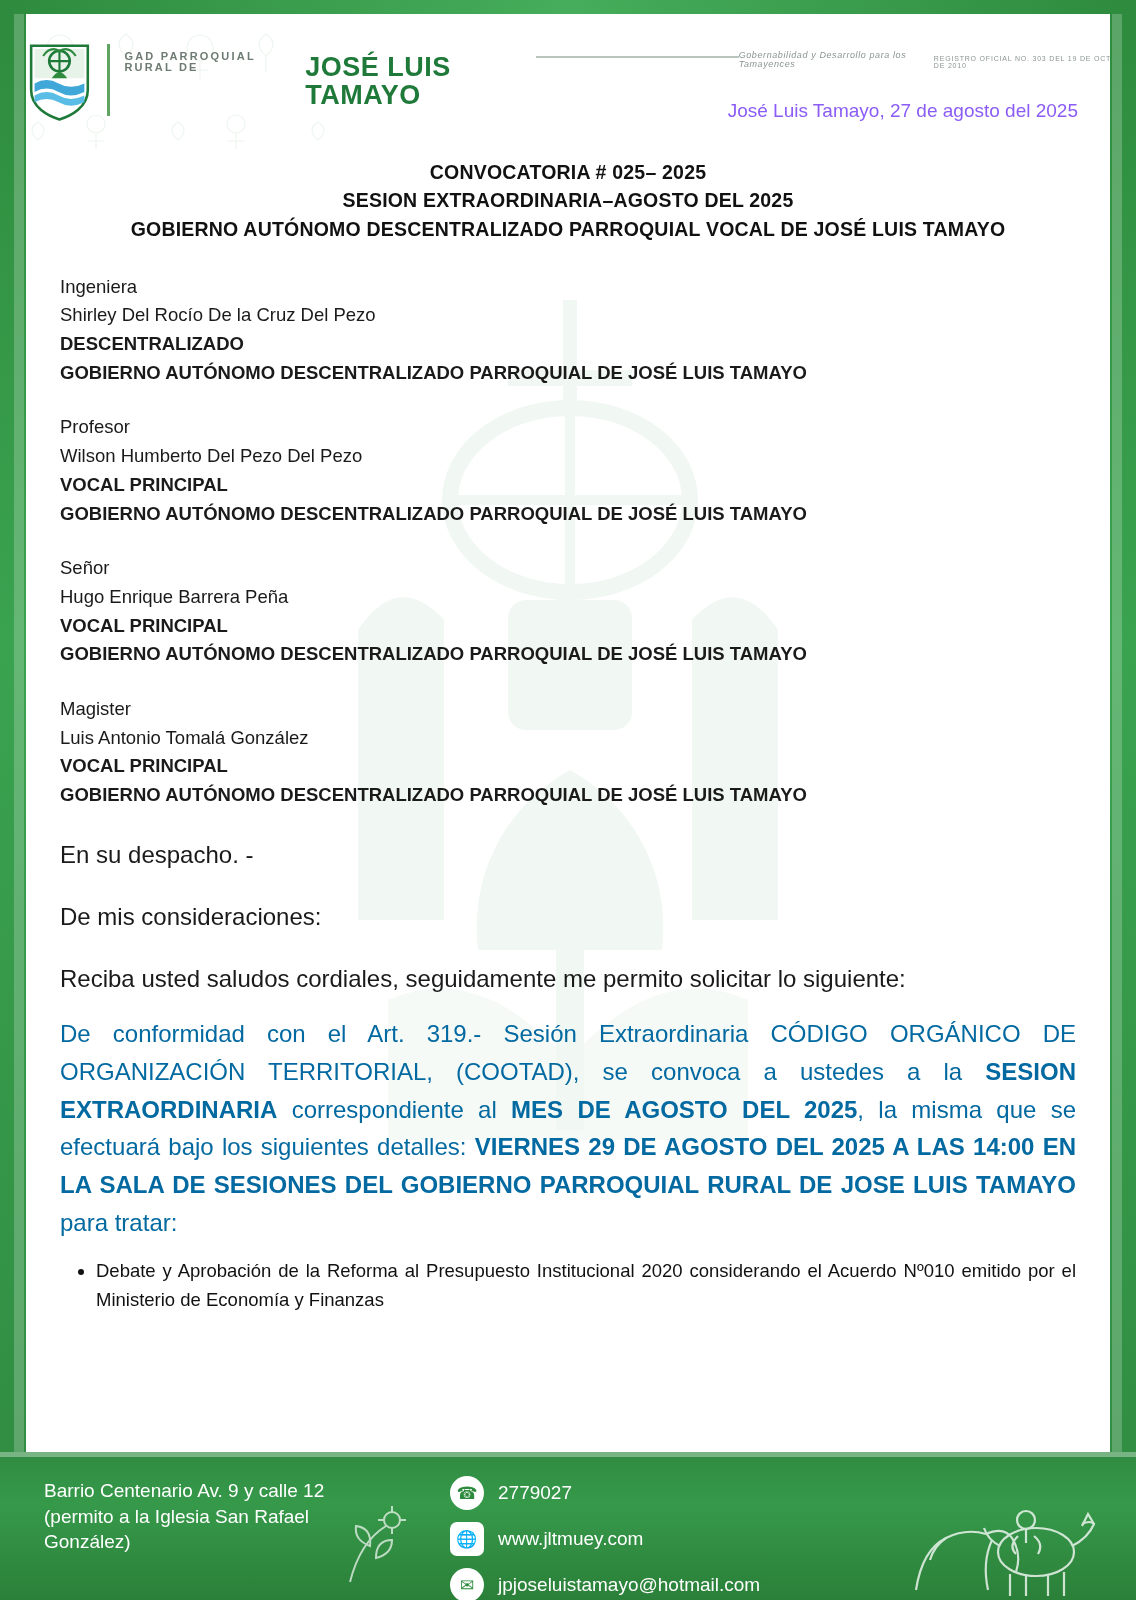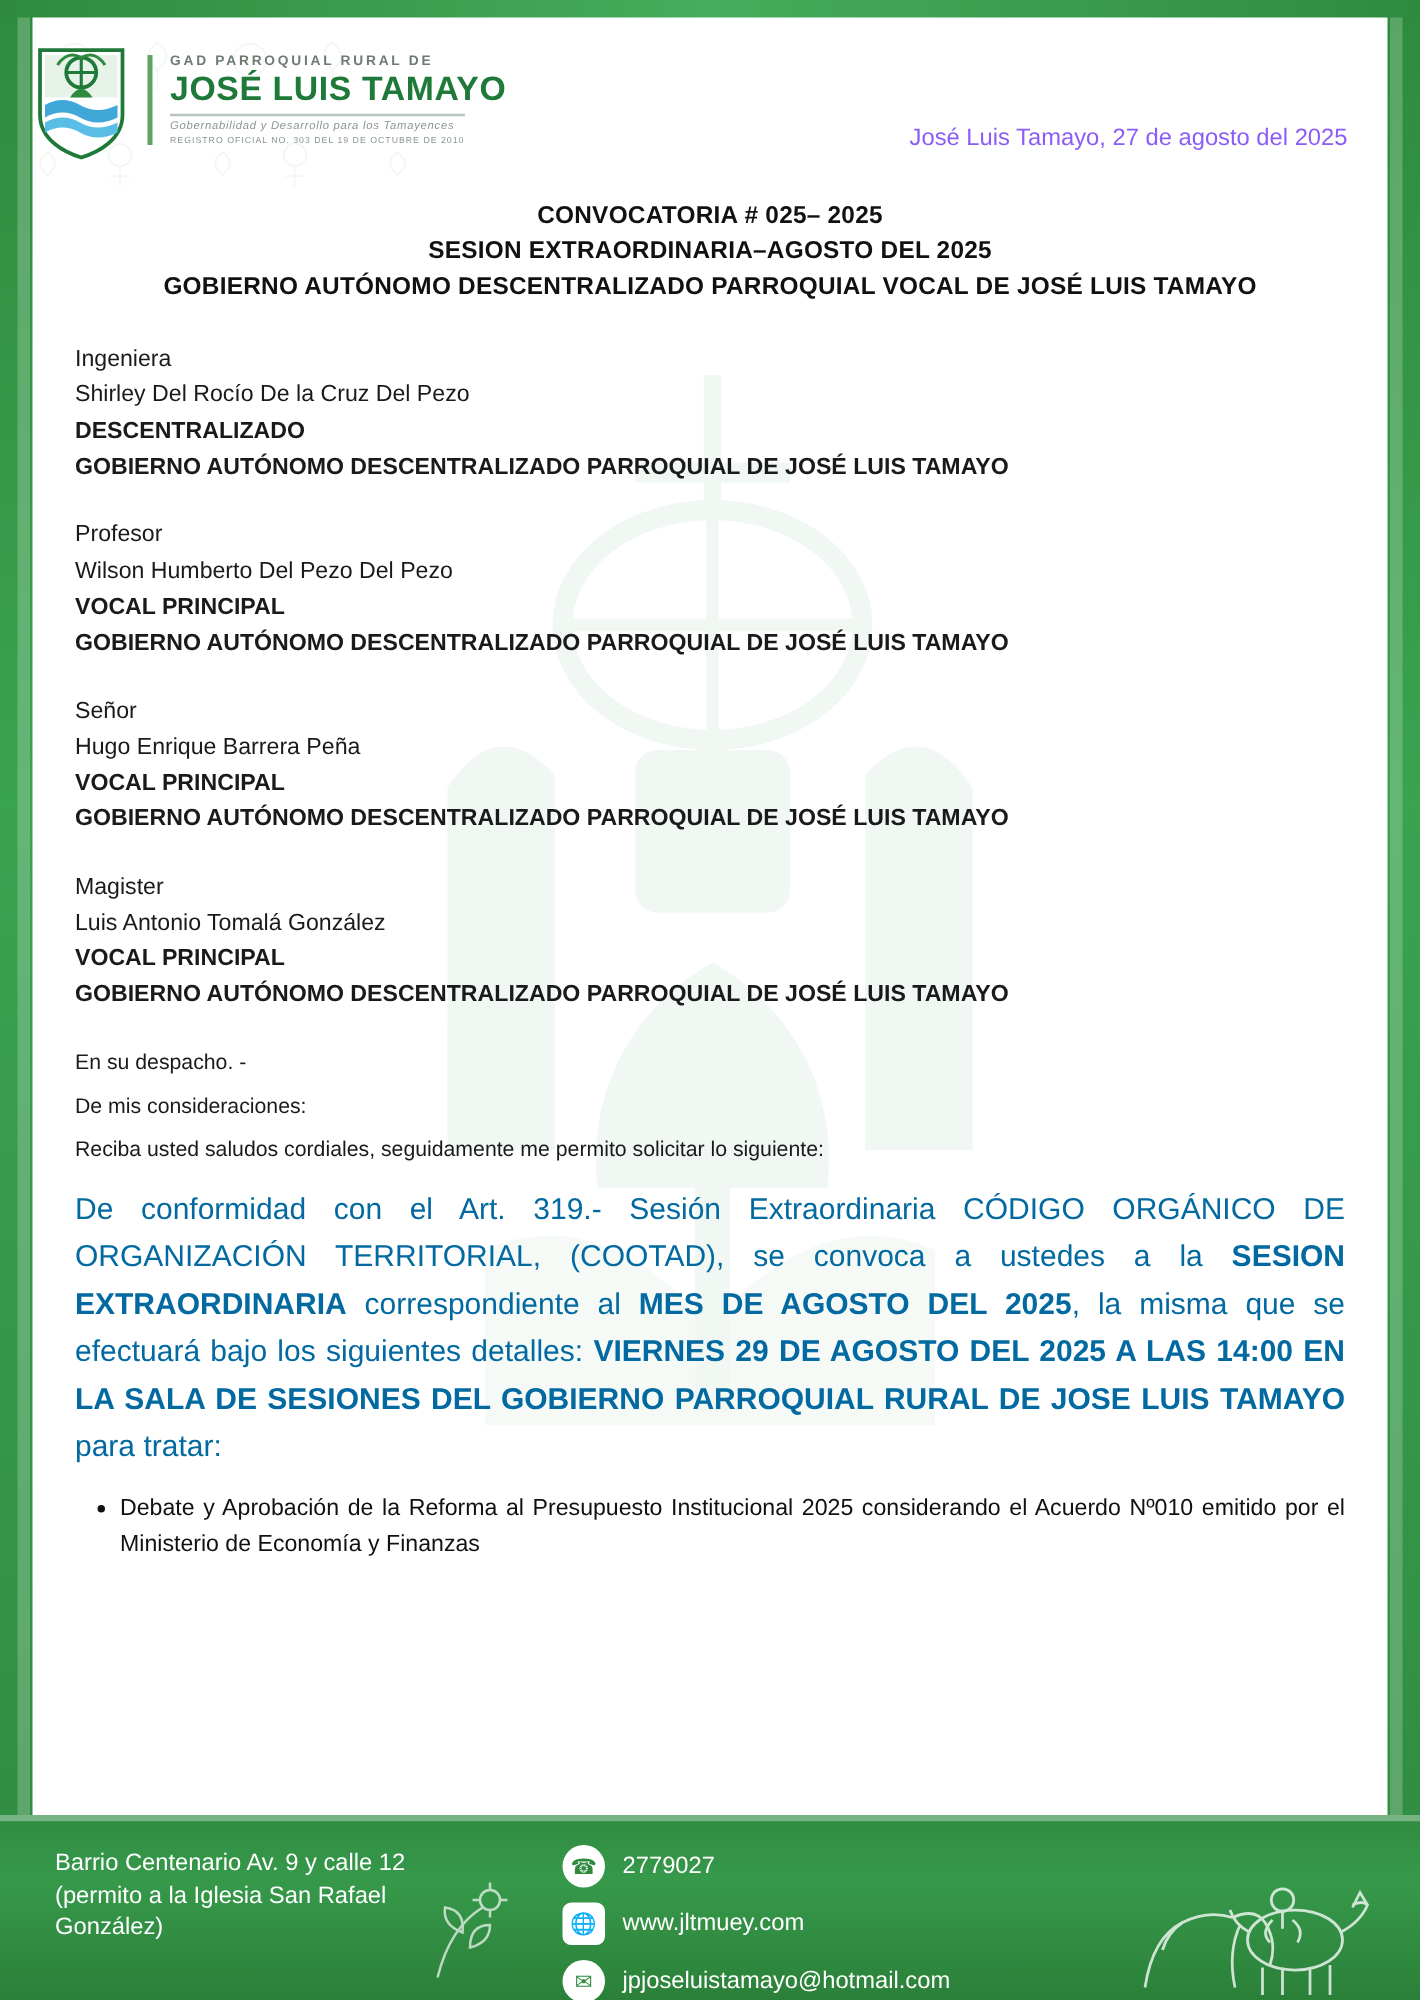--- a/index.html
+++ b/index.html
@@ -89,21 +89,21 @@
   }
   .logo-shield { width: 78px; height: 96px; }
   .logo-divider {
     width: 4px;
     height: 72px;
     background: #5fa463;
     margin: 0 4px;
   }
   .logo-text {
     display: flex;
-    flex-direction: column;
+    flex-direction: row;
     justify-content: center;
     line-height: 1.05;
   }
   .logo-sub1 {
     font-size: 11px;
     letter-spacing: 2.2px;
     color: #6e7b72;
     font-weight: bold;
   }
   .logo-main {
@@ -172,24 +172,24 @@
     color: #1a1a1a;
   }
   .rec .bold {
     font-weight: bold;
   }
   .rec .just {
     text-align: justify;
     text-align-last: left;
   }
   .para {
-    font-size: 17px;
+    font-size: 24px;
     line-height: 1.6;
     color: #1a1a1a;
-    margin-top: 8px;
+    margin-top: 24px;
   }
   .body-para {
     margin-top: 16px;
     font-size: 24px;
     line-height: 1.58;
     text-align: justify;
     color: #0369a1;
   }
   .body-para b { font-weight: bold; }
   .bullets {
@@ -379,21 +379,21 @@
 
     <div class="para">En su despacho. -</div>
     <div class="para">De mis consideraciones:</div>
     <div class="para">Reciba usted saludos cordiales, seguidamente me permito solicitar lo siguiente:</div>
 
     <div class="body-para">
       <span>De conformidad con el Art. 319.- Sesión Extraordinaria CÓDIGO ORGÁNICO DE ORGANIZACIÓN TERRITORIAL, (COOTAD), se convoca a ustedes a la </span><b>SESION EXTRAORDINARIA</b><span> correspondiente al </span><b>MES DE AGOSTO DEL 2025</b><span>, la misma que se efectuará bajo los siguientes detalles: </span><b>VIERNES 29 DE AGOSTO DEL 2025 A LAS 14:00 EN LA SALA DE SESIONES DEL GOBIERNO PARROQUIAL RURAL DE JOSE LUIS TAMAYO</b><span> para tratar:</span>
     </div>
 
     <ul class="bullets">
-      <li>Debate y Aprobación de la Reforma al Presupuesto Institucional 2025 considerando el Acuerdo Nº010 emitido por el Ministerio de Economía y Finanzas</li>
+      <li>Debate y Aprobación de la Reforma al Presupuesto Institucional 2020 considerando el Acuerdo Nº010 emitido por el Ministerio de Economía y Finanzas</li>
     </ul>
 
   </div>
 
   <div class="footer">
     <div class="footer-top-rule"></div>
 
     <div class="footer-address">
       <div>Barrio Centenario Av. 9 y calle 12</div>
       <div>(permito a la Iglesia San Rafael</div>

